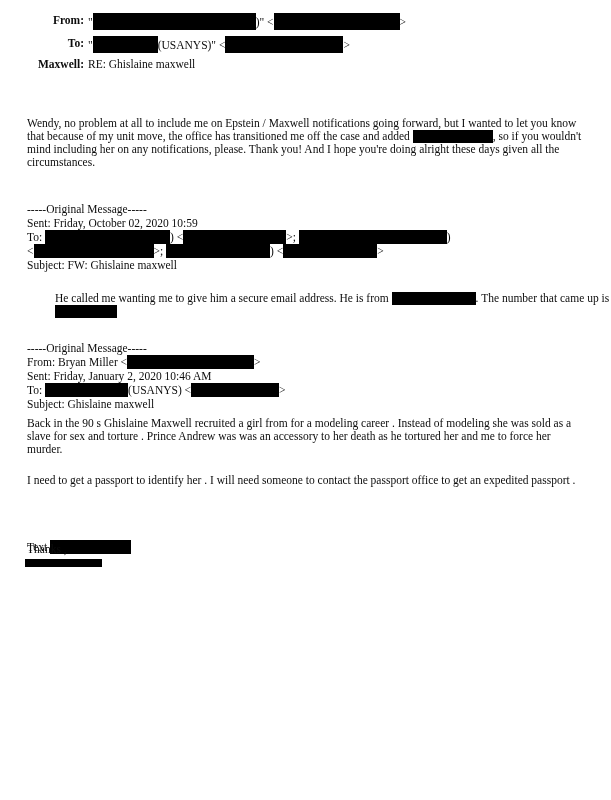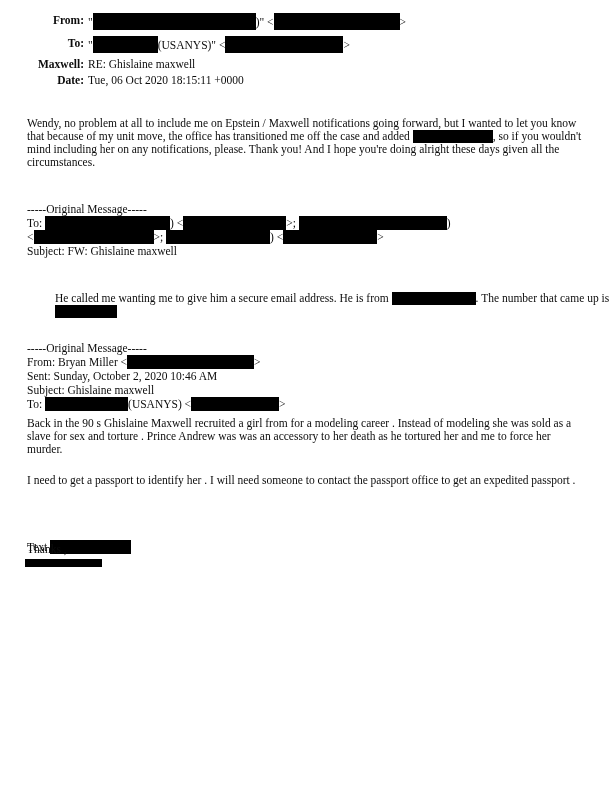--- a/index.html
+++ b/index.html
@@ -62,43 +62,40 @@
       <span class="hval"><span>"</span><span class="redact tall" style="width:163px"></span><span>)" &lt;</span><span class="redact tall" style="width:126px"></span><span>&gt;</span></span>
     </div>
     <div class="hrow r2">
       <span class="hlabel">To:</span>
       <span class="hval"><span>"</span><span class="redact tall" style="width:65px"></span><span>(USANYS)" &lt;</span><span class="redact tall" style="width:118px"></span><span>&gt;</span></span>
     </div>
     <div class="hrow r3">
       <span class="hlabel">Maxwell:</span>
       <span class="hval">RE: Ghislaine maxwell</span>
     </div>
-    <div class="hrow r4">
-      <span class="hlabel">Date:</span>
-      <span class="hval">Tue, 06 Oct 2020 18:15:11 +0000</span>
-    </div>
   </div>
 
   <div class="sec sec-intro"><span>Wendy, no problem at all to include me on Epstein / Maxwell notifications going forward, but I wanted to let you know that because of my unit move, the office has transitioned me off the case and added </span><span class="redact" style="width:80px"></span><span>, so if you wouldn't mind including her on any notifications, please. Thank you! And I hope you're doing alright these days given all the circumstances.</span></div>
 
   <div class="sec sec-msg1">
     <div>-----Original Message-----</div>
+    <div>Sent: Friday, October 02, 2020 10:59</div>
     <div><span>To: </span><span class="redact med" style="width:125px"></span><span>) &lt;</span><span class="redact med" style="width:103px"></span><span>&gt;; </span><span class="redact med" style="width:148px"></span><span>)</span></div>
     <div><span>&lt;</span><span class="redact med" style="width:120px"></span><span>&gt;; </span><span class="redact med" style="width:104px"></span><span>) &lt;</span><span class="redact med" style="width:94px"></span><span>&gt;</span></div>
     <div>Subject: FW: Ghislaine maxwell</div>
   </div>
 
   <div class="sec sec-note"><span>He called me wanting me to give him a secure email address. He is from </span><span class="redact" style="width:84px"></span><span>. The number that came up is </span><span class="redact" style="width:62px"></span></div>
 
   <div class="sec sec-msg2">
     <div>-----Original Message-----</div>
     <div><span>From: Bryan Miller &lt;</span><span class="redact med" style="width:127px"></span><span>&gt;</span></div>
-    <div>Sent: Sunday, October 2, 2020 10:46 AM</div>
+    <div>Sent: Friday, January 2, 2020 10:46 AM</div>
+    <div><span>To: </span><span class="redact med" style="width:83px"></span><span>(USANYS) &lt;</span><span class="redact med" style="width:88px"></span><span>&gt;</span></div>
     <div>Subject: Ghislaine maxwell</div>
-    <div><span>To: </span><span class="redact med" style="width:83px"></span><span>(USANYS) &lt;</span><span class="redact med" style="width:88px"></span><span>&gt;</span></div>
   </div>
 
   <div class="sec sec-back">Back in the 90 s Ghislaine Maxwell recruited a girl from for a modeling career . Instead of modeling she was sold as a slave for sex and torture . Prince Andrew was was an accessory to her death as he tortured her and me to force her murder.</div>
 
   <div class="sec sec-passport">I need to get a passport to identify her . I will need someone to contact the passport office to get an expedited passport .</div>
 
   <div class="sec sec-text"><span>Text </span><span class="redact med" style="width:81px"></span></div>
 
   <div class="sec sec-thanks">Thanks ,</div>
 

